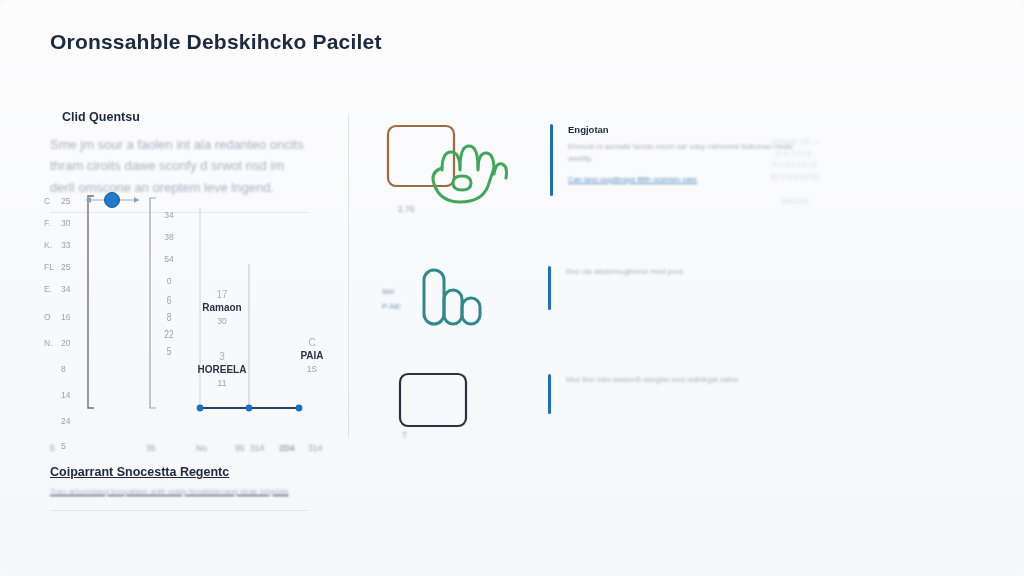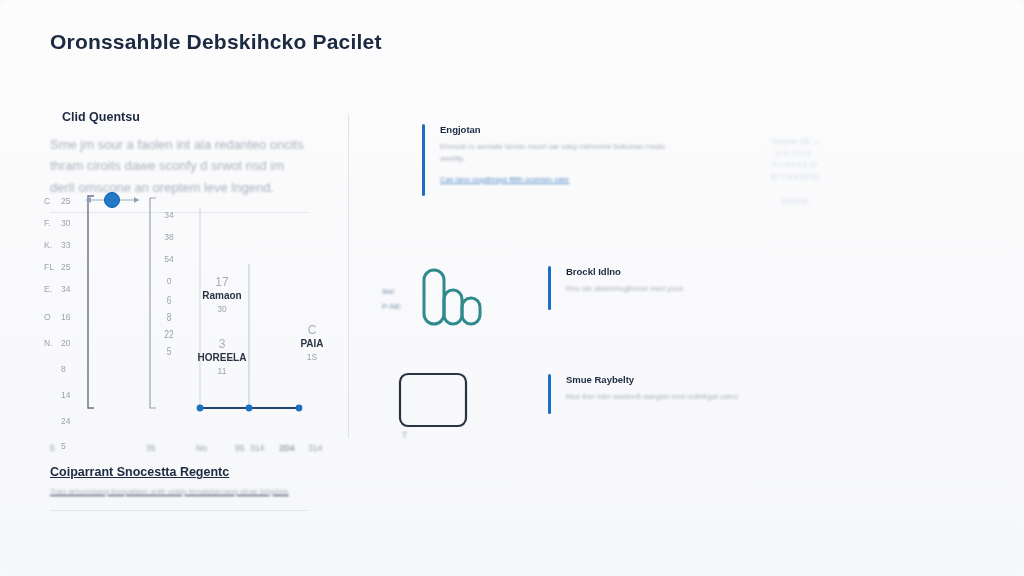--- a/index.html
+++ b/index.html
@@ -111,21 +111,21 @@
     line-height: 17px;
     transform: scaleY(1.35);
   }
 
   .lbl-group {
     position: absolute;
     text-align: center;
     width: 60px;
     filter: blur(0.6px);
   }
-  .lbl-group .lg-top { font-size: 12px; color: #a9b0ba; line-height: 13px; }
+  .lbl-group .lg-top { font-size: 10px; color: #a9b0ba; line-height: 13px; margin-top: 12px; }
   .lbl-group .lg-mid { font-size: 10px; font-weight: bold; color: #2b3445; line-height: 13px; }
   .lbl-group .lg-bot { font-size: 8.5px; color: #9aa3af; line-height: 14px; }
 
   .g1 { left: 148px; top: 90px; }
   .g2 { left: 148px; top: 152px; }
   .g3 { left: 238px; top: 138px; }
 
   .xaxis {
     position: absolute;
     left: 44px;
@@ -378,20 +378,34 @@
 
   <div class="bottom-left">
     <div class="bl-heading">Coiparrant Snocestta Regentc</div>
     <div class="bl-body">Trao arhumdang lmnpaitam anifr onkly brnalstarnang strae brigdats</div>
     <div class="hr"></div>
   </div>
 
   <div class="right-col">
 
     <div class="r-row r1">
+      <div class="icon-box">
+        <svg width="128" height="92" viewBox="0 0 128 92">
+          <rect x="8" y="8" width="66" height="60" rx="8" ry="8" fill="none" stroke="#9d6b3f" stroke-width="2.2"></rect>
+          <g fill="none" stroke="#3fa75a" stroke-width="3" stroke-linecap="round" stroke-linejoin="round">
+            <path d="M62 52 q0 -18 9 -18 q9 0 9 18"></path>
+            <path d="M80 50 q0 -22 9 -22 q9 0 9 22"></path>
+            <path d="M98 52 q0 -17 8 -17 q8 0 8 17"></path>
+            <path d="M114 56 q2 -12 8 -10 q6 2 4 14"></path>
+            <path d="M62 50 q-12 4 -8 16 q6 18 26 18 q22 0 28 -16 q4 -12 6 -18"></path>
+            <path d="M82 58 q-9 0 -9 7 q0 7 9 7 q9 0 9 -7 q0 -7 -9 -7"></path>
+          </g>
+        </svg>
+        <div class="icon-cap">2.76</div>
+      </div>
       <div class="txt-block" style="margin-left:42px; margin-top:6px;">
         <div class="accent" style="height:72px; background:#1a6fc4;"></div>
         <div class="txt-heading">Engjotan</div>
         <div class="txt-body">Ehrnodi ro aomalie tansto msort oar vdep rolmnmnt 5uibonan rreatc awnlifp.</div>
         <a class="txt-link" href="#">Can lano oopdbrays fitith ocsinsio oare</a>
       </div>
       <div class="faint-block">
         <div>Vrocnar 25/ .&gt;</div>
         <div>3  :9.:771 8 ,</div>
         <div>9.c 4:4:9.8.7n</div>
@@ -409,33 +423,31 @@
         <svg width="128" height="80" viewBox="0 0 128 80" style="position:absolute;left:0;top:0;">
           <g fill="none" stroke="#2e8a8c" stroke-width="3">
             <rect x="44" y="12" width="20" height="54" rx="10" ry="10"></rect>
             <rect x="64" y="32" width="18" height="34" rx="9" ry="9"></rect>
             <rect x="82" y="40" width="18" height="26" rx="9" ry="9"></rect>
           </g>
         </svg>
       </div>
       <div class="txt-block" style="margin-left:40px; margin-top:8px;">
         <div class="accent" style="height:44px; background:#1a6fc4;"></div>
-        <div class="txt-heading">Brockl Idlno</div>
         <div class="txt-body">Rno ote atssizmuglhorsn med yoos</div>
       </div>
     </div>
 
     <div class="r-row r3">
       <div class="icon-box" style="height:70px;">
         <svg width="128" height="70" viewBox="0 0 128 70">
           <rect x="20" y="6" width="66" height="52" rx="8" ry="8" fill="none" stroke="#2a3342" stroke-width="2.2"></rect>
         </svg>
         <div class="icon-cap tiny">T</div>
       </div>
       <div class="txt-block" style="margin-left:40px; margin-top:6px;">
         <div class="accent" style="height:40px; background:#1a6fc4;"></div>
-        <div class="txt-heading">Smue Raybelty</div>
         <div class="txt-body">Moz ther lnim awidon5-dangisn tord ootblirgat ostno</div>
       </div>
     </div>
 
   </div>
 </div>
 
 </body></html>

